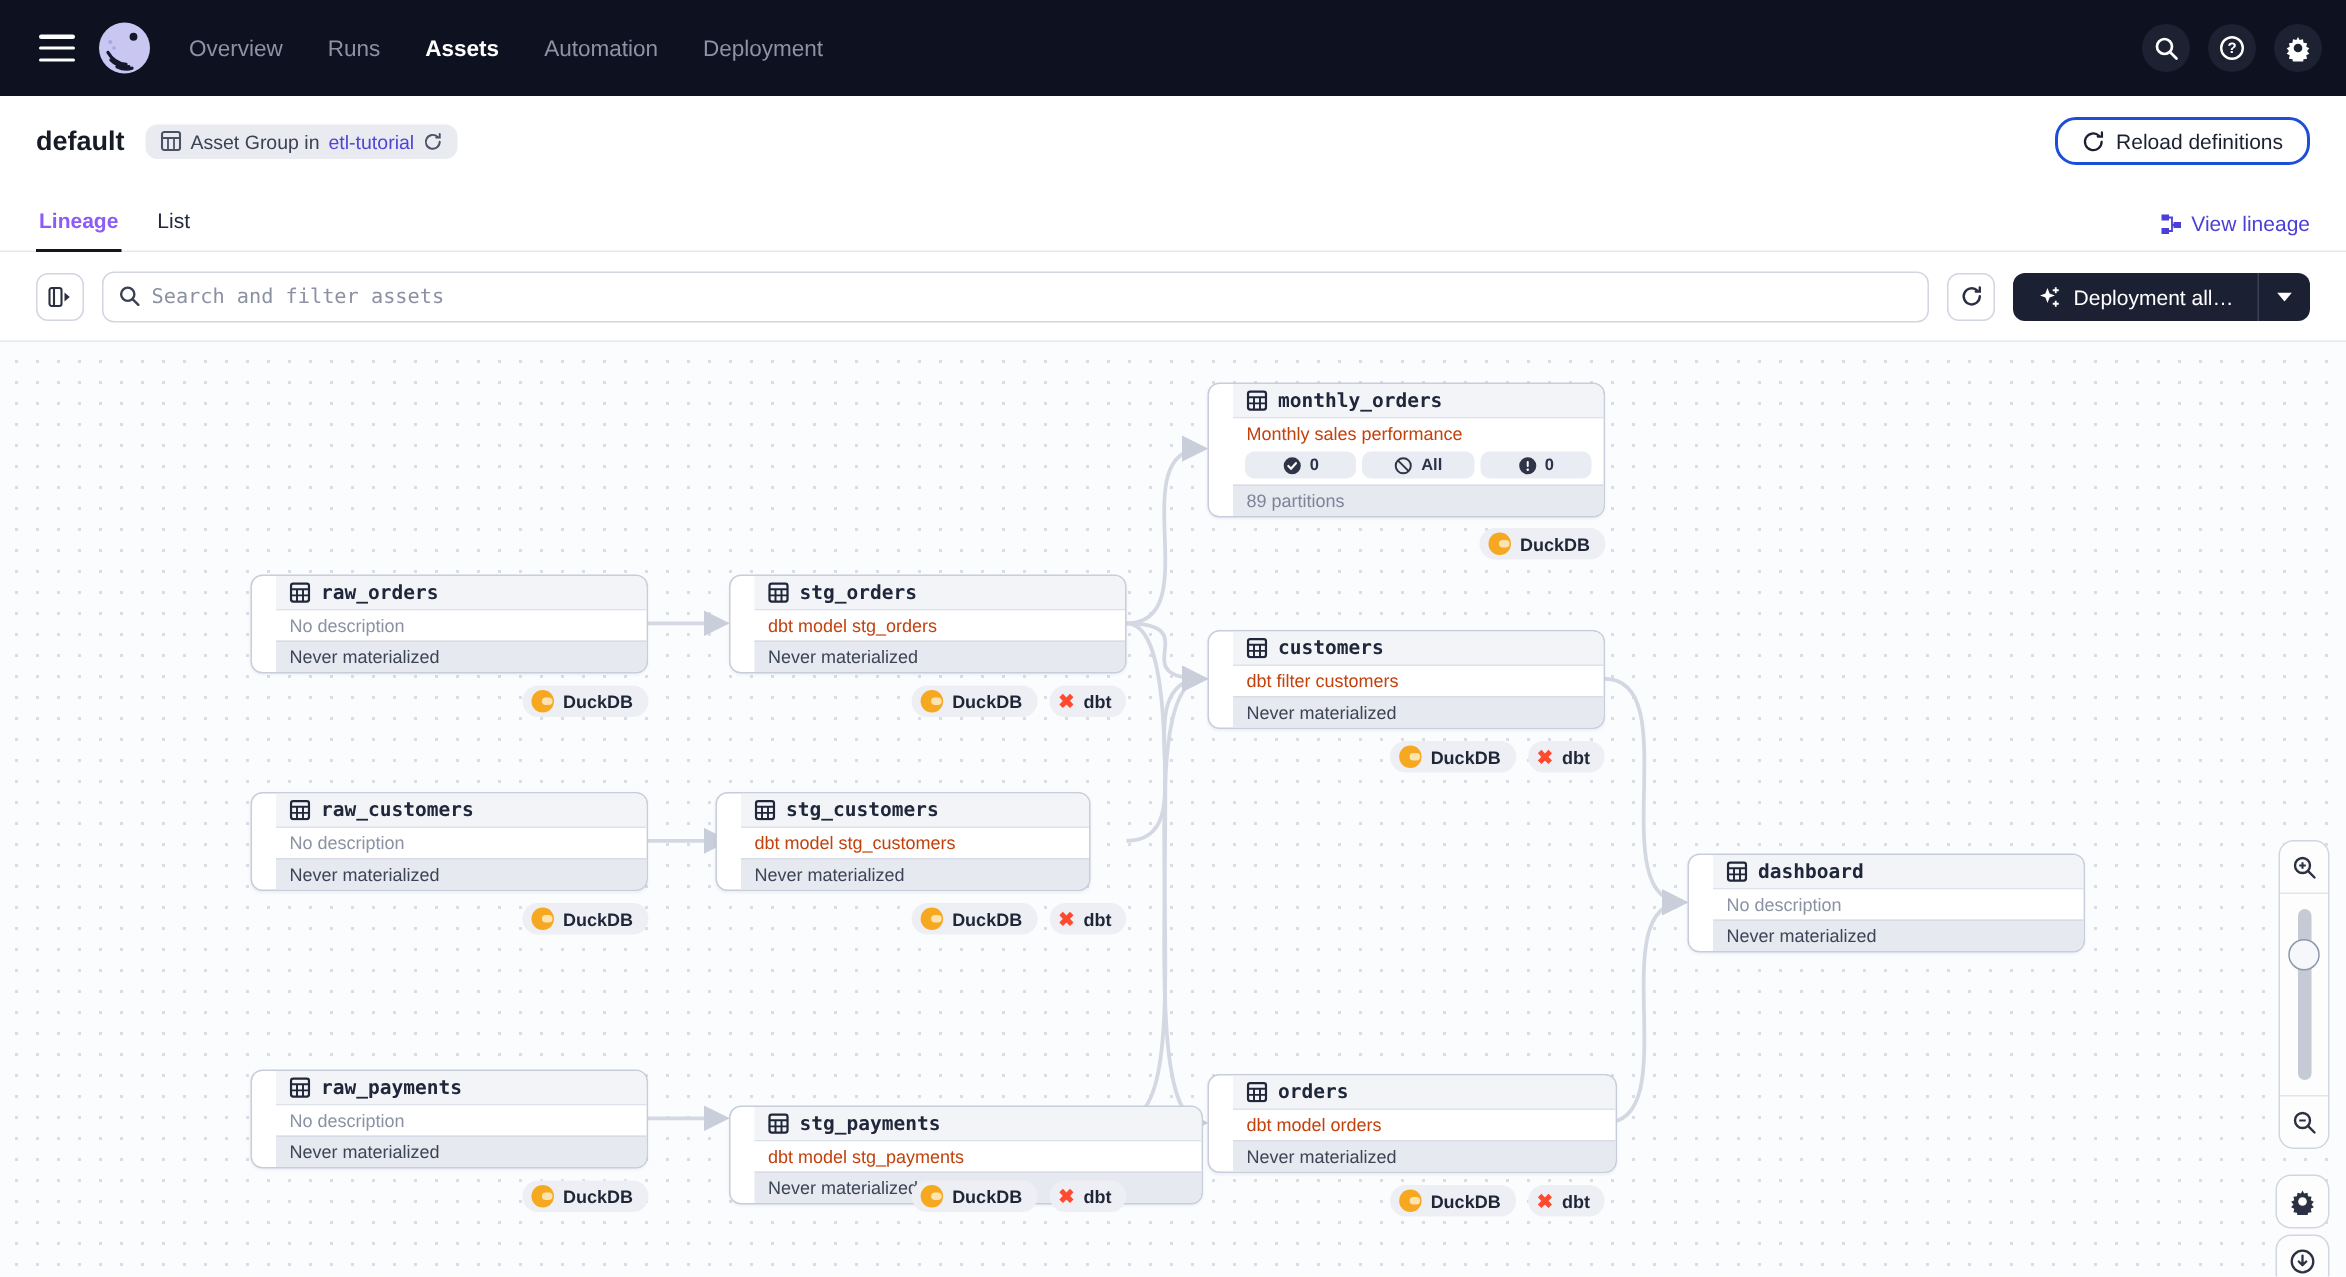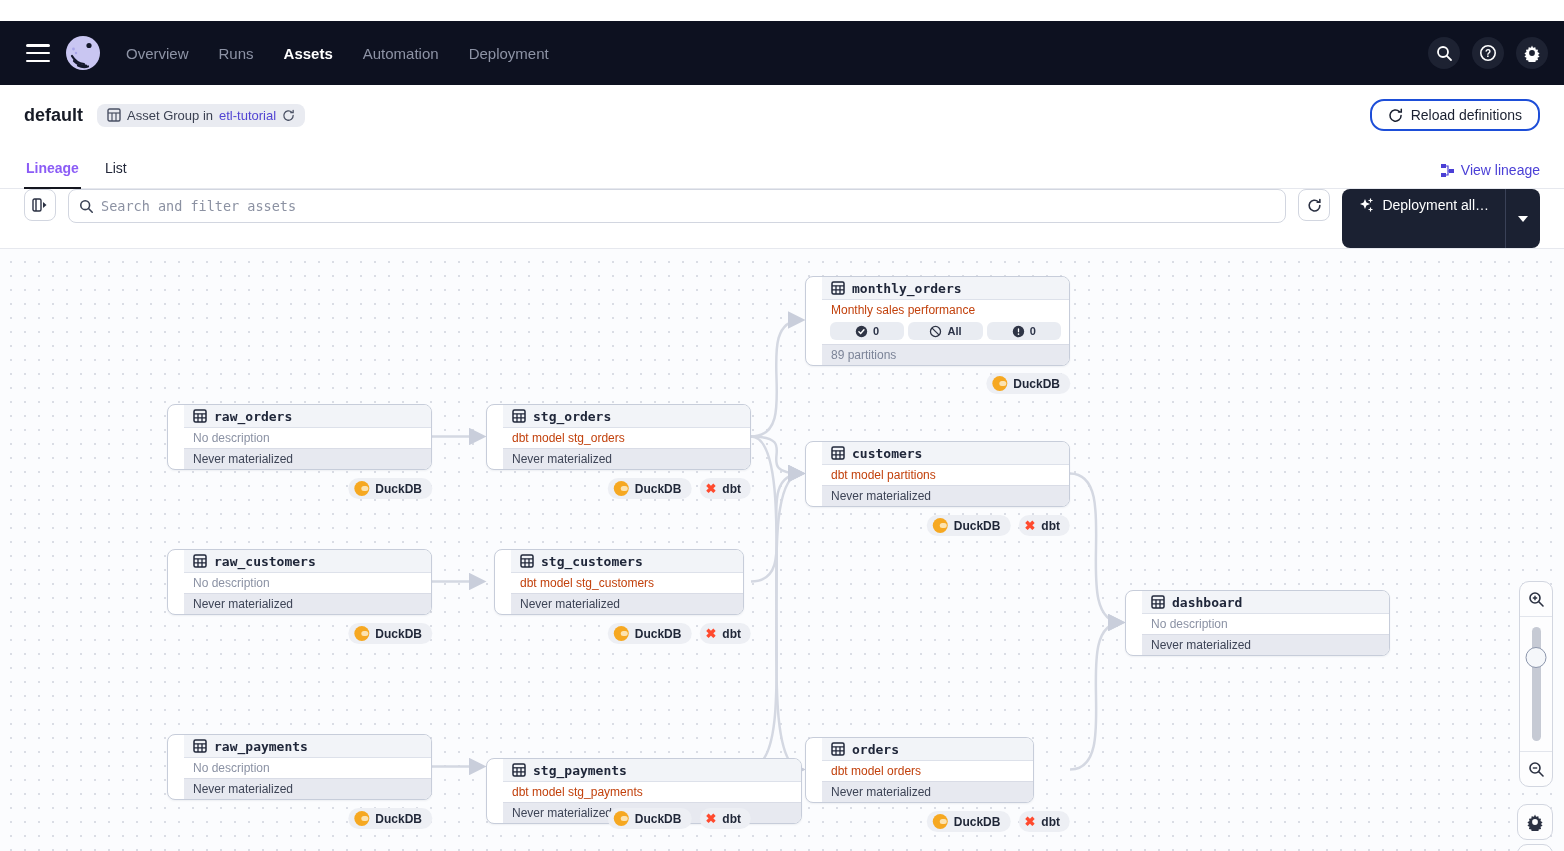--- a/index.html
+++ b/index.html
@@ -1,20 +1,20 @@
 <!DOCTYPE html>
 <html><head>
 <meta charset="utf-8">
 <style>
   * { margin:0; padding:0; box-sizing:border-box; }
   html,body { width:1564px; height:851px; overflow:hidden; background:#fff;
     font-family:"Liberation Sans", sans-serif; }
 
   
-  .topnav { height:64px; background:#0D1120; display:flex; align-items:center; padding:0 16px;margin-top:21px; }
+  .topnav { height:64px; background:#0D1120; display:flex; align-items:center; padding:0 16px; }
   .hamburger { width:24px; height:18px; display:flex; flex-direction:column; justify-content:space-between; margin:0 14px 0 10px; cursor:pointer; }
   .hamburger span { display:block; height:2.5px; background:#fff; border-radius:2px; }
   .logo-wrap { width:38px; height:38px; margin-right:24px; }
   .nav-items { display:flex; gap:30px; align-items:center; }
   .nav-item { color:#8D93A5; font-size:15px; cursor:pointer; }
   .nav-item.active { color:#fff; font-weight:bold; }
   .topnav-right { margin-left:auto; display:flex; gap:12px; align-items:center; }
   .icon-circle { width:32px; height:32px; border-radius:50%; background:#1D2232; display:flex; align-items:center; justify-content:center; cursor:pointer; }
 
   
@@ -25,21 +25,21 @@
   .reload-btn { margin-left:auto; display:flex; align-items:center; gap:8px; border:2px solid #1d4ed8; border-radius:14px; padding:6px 16px; font-size:14px; color:#1A2030; background:#fff; cursor:pointer; }
 
   
   .tabs-row { display:flex; align-items:flex-end; padding:0 24px; border-bottom:1px solid #E6E8EE; height:44px; position:relative; }
   .tab { font-size:14px; padding:0 2px 12px 2px; margin-right:22px; color:#23283A; cursor:pointer; position:relative; }
   .tab.active { font-weight:bold; color:#8b5cf6; }
   .tab.active::after { content:""; position:absolute; left:0; right:0; bottom:-1px; height:2px; background:#14161F; }
   .view-lineage { margin-left:auto; display:flex; align-items:center; gap:6px; color:#4A3FD6; font-size:14px; padding-bottom:10px; cursor:pointer; }
 
   
-  .toolbar { height:60px; display:flex; padding:0 24px; gap:12px; border-bottom:1px solid #E6E8EE; background:#fff; }
+  .toolbar { height:60px; display:flex; align-items:center; padding:0 24px; gap:12px; border-bottom:1px solid #E6E8EE; background:#fff; }
   .sq-btn { width:32px; height:32px; border:1px solid #D2D6E0; border-radius:8px; background:#fff; display:flex; align-items:center; justify-content:center; cursor:pointer; flex:none; }
   .search-box { flex:1; height:34px; border:1px solid #D2D6E0; border-radius:8px; display:flex; align-items:center; padding:0 10px; gap:7px; }
   .search-box input { border:none; outline:none; flex:1; font-family:"DejaVu Sans Mono", monospace; font-size:13.5px; color:#23283A; background:transparent; }
   .search-box input::placeholder { color:#8B91A2; }
   .mat-btn { display:flex; align-items:stretch; background:#1B2132; border-radius:8px; overflow:hidden; cursor:pointer; flex:none; }
   .mat-main { display:flex; align-items:center; gap:8px; color:#fff; font-size:14px; padding:0 16px; height:32px; }
   .mat-caret { display:flex; align-items:center; padding:0 12px; border-left:1px solid #3A4157; color:#fff; font-size:10px; }
 
   
   .canvas { position:relative; width:1564px; height:627px; background:#FBFCFE;
@@ -311,21 +311,21 @@
         <div class="node-header">
           <svg width="14" height="14" viewBox="0 0 14 14">
             <rect x="1" y="1" width="12" height="12" rx="1.5" fill="none" stroke="#20273A" stroke-width="1.5"></rect>
             <line x1="1" y1="4.8" x2="13" y2="4.8" stroke="#20273A" stroke-width="1.3"></line>
             <line x1="5" y1="4.8" x2="5" y2="13" stroke="#20273A" stroke-width="1.3"></line>
             <line x1="9" y1="4.8" x2="9" y2="13" stroke="#20273A" stroke-width="1.3"></line>
             <line x1="1" y1="8.9" x2="13" y2="8.9" stroke="#20273A" stroke-width="1.3"></line>
           </svg>
           <span class="node-title">customers</span>
         </div>
-        <div class="node-desc">dbt model partitions</div>
+        <div class="node-desc">dbt filter customers</div>
         <div class="node-footer">Never materialized</div>
       </div>
       <div class="badge-row" style="left: 1070px; top: 266px; transform: translateX(-100%);">
         <span class="badge">
           <span class="duck-ic"></span>
           <span>DuckDB</span>
         </span>
         <span class="badge">
           <span class="dbt-ic">✖</span>
           <span>dbt</span>
@@ -344,21 +344,21 @@
         </div>
         <div class="node-desc muted">No description</div>
         <div class="node-footer">Never materialized</div>
       </div>
       <div class="badge-row" style="left: 432px; top: 374px; transform: translateX(-100%);">
         <span class="badge">
           <span class="duck-ic"></span>
           <span>DuckDB</span>
         </span>
       </div>
-      <div class="node" style="left: 494px; top: 300px; width: 250px;">
+      <div class="node" style="left: 477px; top: 300px; width: 250px;">
         <div class="node-header">
           <svg width="14" height="14" viewBox="0 0 14 14">
             <rect x="1" y="1" width="12" height="12" rx="1.5" fill="none" stroke="#20273A" stroke-width="1.5"></rect>
             <line x1="1" y1="4.8" x2="13" y2="4.8" stroke="#20273A" stroke-width="1.3"></line>
             <line x1="5" y1="4.8" x2="5" y2="13" stroke="#20273A" stroke-width="1.3"></line>
             <line x1="9" y1="4.8" x2="9" y2="13" stroke="#20273A" stroke-width="1.3"></line>
             <line x1="1" y1="8.9" x2="13" y2="8.9" stroke="#20273A" stroke-width="1.3"></line>
           </svg>
           <span class="node-title">stg_customers</span>
         </div>
@@ -426,21 +426,21 @@
       <div class="badge-row" style="left: 751px; top: 559px; transform: translateX(-100%);">
         <span class="badge">
           <span class="duck-ic"></span>
           <span>DuckDB</span>
         </span>
         <span class="badge">
           <span class="dbt-ic">✖</span>
           <span>dbt</span>
         </span>
       </div>
-      <div class="node" style="left: 805px; top: 488px; width: 229px;">
+      <div class="node" style="left: 805px; top: 488px; width: 273px;">
         <div class="node-header">
           <svg width="14" height="14" viewBox="0 0 14 14">
             <rect x="1" y="1" width="12" height="12" rx="1.5" fill="none" stroke="#20273A" stroke-width="1.5"></rect>
             <line x1="1" y1="4.8" x2="13" y2="4.8" stroke="#20273A" stroke-width="1.3"></line>
             <line x1="5" y1="4.8" x2="5" y2="13" stroke="#20273A" stroke-width="1.3"></line>
             <line x1="9" y1="4.8" x2="9" y2="13" stroke="#20273A" stroke-width="1.3"></line>
             <line x1="1" y1="8.9" x2="13" y2="8.9" stroke="#20273A" stroke-width="1.3"></line>
           </svg>
           <span class="node-title">orders</span>
         </div>

